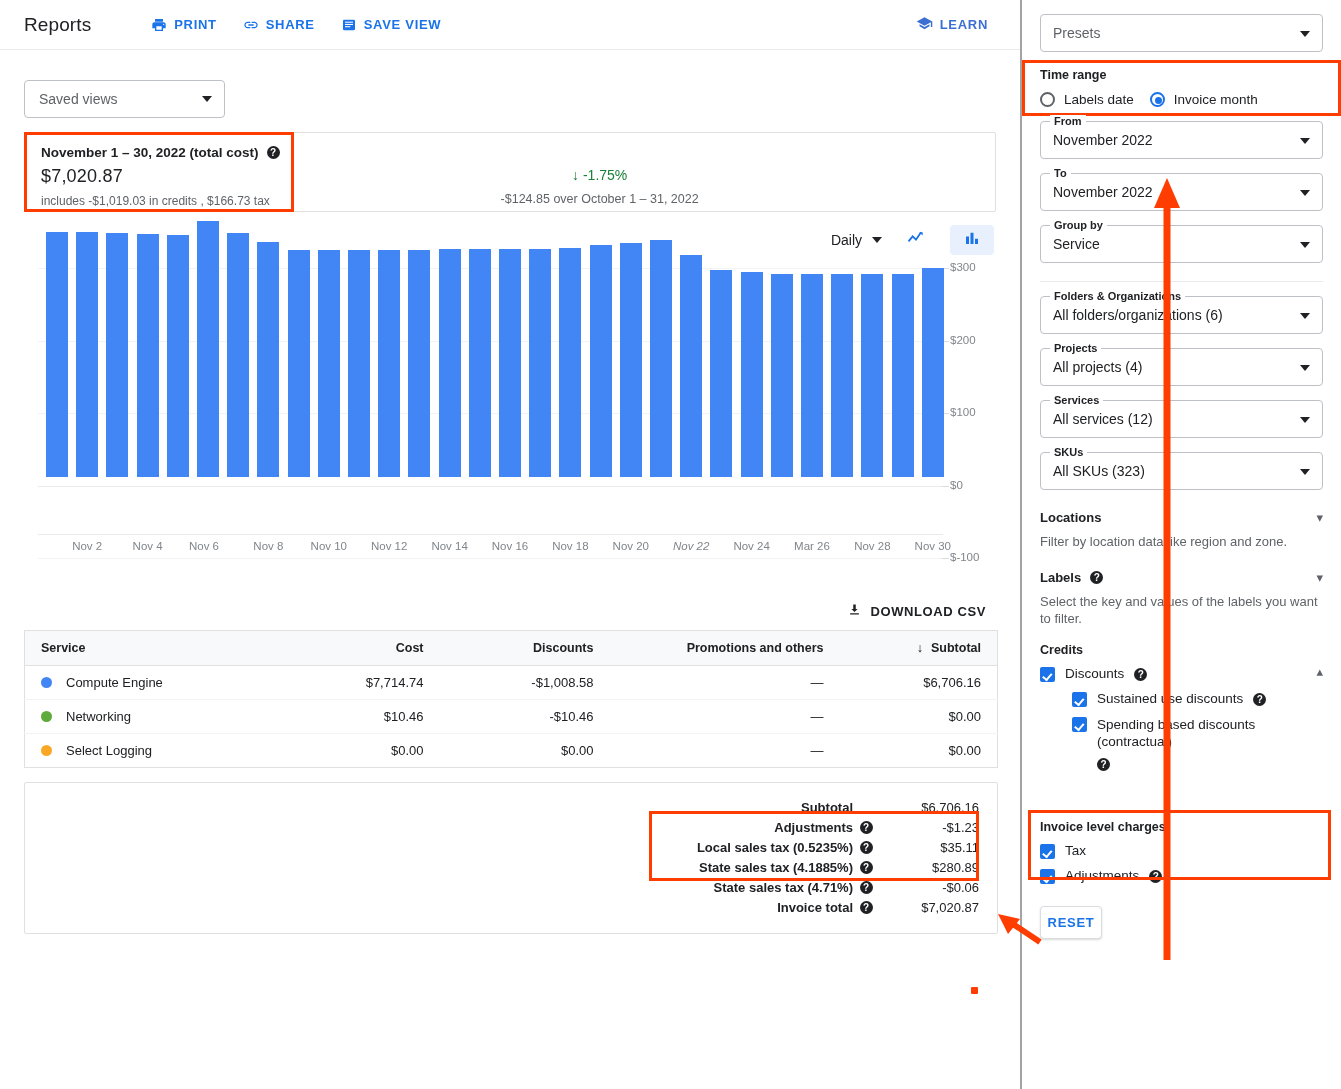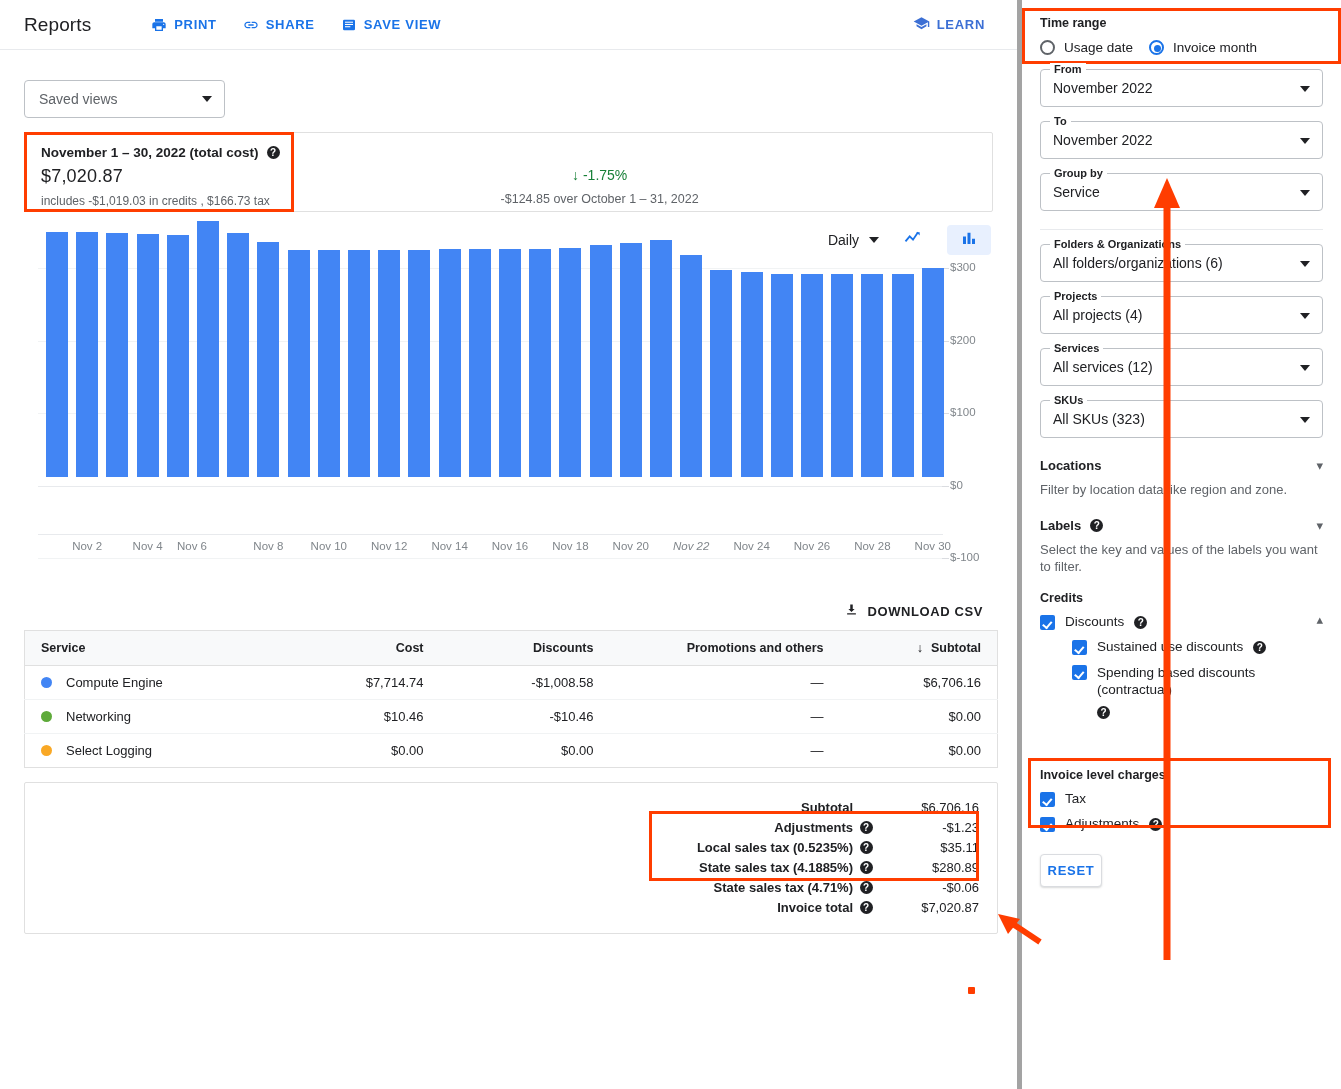--- a/index.html
+++ b/index.html
@@ -7,21 +7,21 @@
   body {
     width:1341px; height:1089px;
     font-family: "Liberation Sans", sans-serif;
     background:#fff; color:#202124;
     overflow:hidden;
     -webkit-font-smoothing: antialiased;
   }
   .app { display:flex; width:1341px; height:1089px; }
 
   
-  .left { width:1022px; height:1089px; position:relative; border-right:5px solid #a3a3a3; }
+  .left { width:1022px; height:1089px; position:relative; border-right:2px solid #a3a3a3; }
   .topbar { height:50px; display:flex; align-items:center; border-bottom:1px solid #e8eaed; padding-left:24px; position:relative; }
   .page-title { font-size:19px; color:#202124; letter-spacing:.1px; }
   .tb-actions { display:flex; align-items:flex-end; gap:26px; margin-left:60px; }
   .tb-btn { display:flex; align-items:center; gap:7px; color:#1a73e8; font-size:13px; font-weight:600; letter-spacing:.7px; cursor:pointer; }
   .tb-btn svg { display:block; }
   .learn { position:absolute; right:32px; display:flex; align-items:center; gap:7px; color:#3c6fd4; font-size:13px; font-weight:600; letter-spacing:.7px; cursor:pointer; }
 
   .body-area { padding:0 24px; position:relative; }
 
   .saved-views { margin-top:30px; width:201px; height:38px; border:1px solid #bdc1c6; border-radius:4px;
@@ -286,31 +286,31 @@
               <div class="bar" title="Nov 26: $210" style="left: 763px; width: 22px; height: 203px; background: rgb(66, 133, 244);"></div>
               <div class="bar" title="Nov 27: $210" style="left: 793.2px; width: 22px; height: 203px; background: rgb(66, 133, 244);"></div>
               <div class="bar" title="Nov 28: $210" style="left: 823.4px; width: 22px; height: 203px; background: rgb(66, 133, 244);"></div>
               <div class="bar" title="Nov 29: $210" style="left: 853.6px; width: 22px; height: 203px; background: rgb(66, 133, 244);"></div>
               <div class="bar" title="Nov 30: $216" style="left: 883.8px; width: 22px; height: 208.8px; background: rgb(66, 133, 244);"></div>
             </div>
           <div class="xaxis"></div>
           <div id="xlabs">
               <div class="xlab" style="left: 63.2px;">Nov 2</div>
               <div class="xlab" style="left: 123.6px;">Nov 4</div>
-              <div class="xlab" style="left: 168px;">Nov 6</div>
+              <div class="xlab" style="left: 180px;">Nov 6</div>
               <div class="xlab" style="left: 244.4px;">Nov 8</div>
               <div class="xlab" style="left: 304.8px;">Nov 10</div>
               <div class="xlab" style="left: 365.2px;">Nov 12</div>
               <div class="xlab" style="left: 425.6px;">Nov 14</div>
               <div class="xlab" style="left: 486px;">Nov 16</div>
               <div class="xlab" style="left: 546.4px;">Nov 18</div>
               <div class="xlab" style="left: 606.8px;">Nov 20</div>
               <div class="xlab" style="left: 667.2px; font-style: italic;">Nov 22</div>
               <div class="xlab" style="left: 727.6px;">Nov 24</div>
-              <div class="xlab" style="left: 788px;">Nov 26</div>
+              <div class="xlab" style="left: 788px;">Mar 26</div>
               <div class="xlab" style="left: 848.4px;">Nov 28</div>
               <div class="xlab" style="left: 908.8px;">Nov 30</div>
             </div>
         </div>
       </div>
 
       <div class="dl-row">
         <div class="dl-btn">
           <span>
             <svg width="15" height="15" viewBox="0 0 24 24" fill="#202124">
@@ -424,27 +424,31 @@
       </div>
 
       <div class="red-dot" style="right:42px; bottom:-60px;"></div>
     </div>
   </div>
 
   <div class="right">
 
     <div class="rbody">
 
+      <div class="sel">
+        <span class="v ph">Presets</span>
+        <span class="caret dark cv"></span>
+      </div>
 
       <div style="position:relative;">
         <div class="sect-lbl">Time range</div>
         <div class="radios">
           <div class="radio">
             <span class="rc"></span>
-            <span>Usage date</span>
+            <span>Labels date</span>
           </div>
           <div class="radio">
             <span class="rc on"></span>
             <span>Invoice month</span>
           </div>
         </div>
         <div class="hl hl-time" style="left:-18px; top:-8px;"></div>
       </div>
 
       <div id="fields1">

